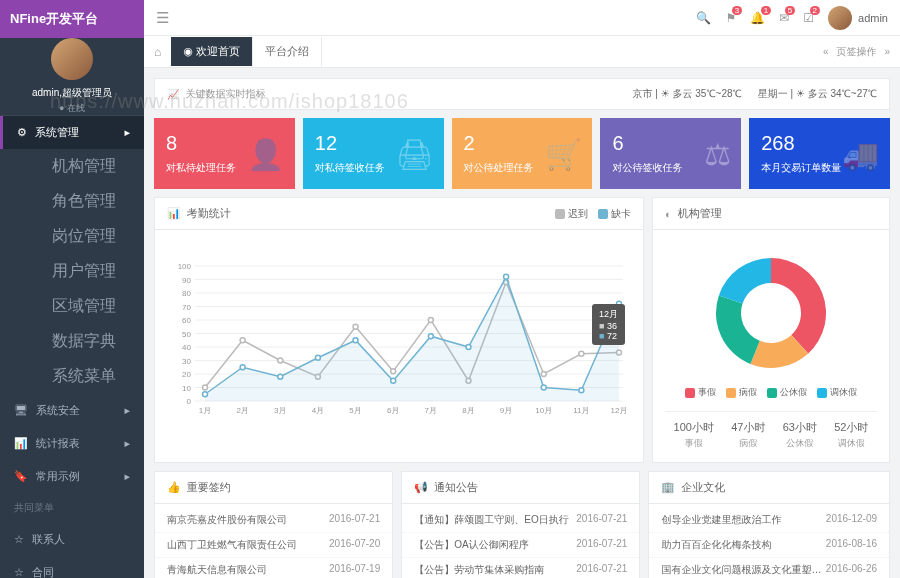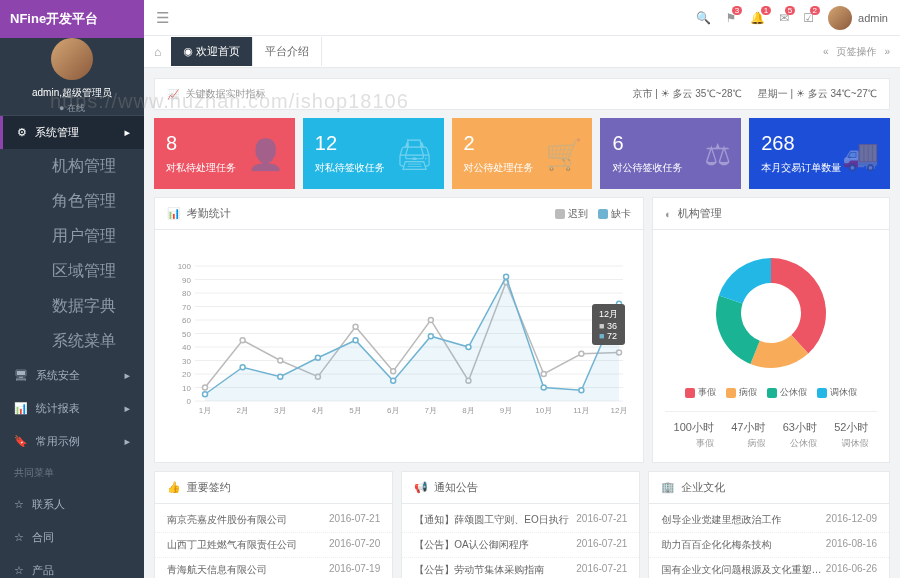--- a/index.html
+++ b/index.html
@@ -47,21 +47,21 @@
 .legend{margin-left:auto;display:flex;gap:10px;font-size:10px}
 .legend-item{display:flex;align-items:center;gap:3px}
 .legend-sw{width:10px;height:10px;border-radius:2px}
 .chart-line{flex:1.9}
 .chart-pie{flex:1}
 .line-body{padding:10px 14px;height:200px;position:relative}
 .pie-body{padding:12px;text-align:center}
 .pie-svg{margin:6px auto}
 .pie-legend{display:flex;justify-content:center;gap:10px;font-size:9px;margin-top:8px}
 .pie-stats{display:flex;justify-content:space-around;margin-top:12px;font-size:9px;color:#999;border-top:1px solid #eee;padding-top:8px}
-.pie-stat{text-align:right}
+.pie-stat{text-align:center}
 .pie-stat-v{font-size:11px;color:#666;margin-bottom:2px}
 .lists{display:flex;gap:8px}
 .list-panel{flex:1;background:#fff;border:1px solid #e7eaec}
 .list-body{padding:4px 0}
 .list-row{display:flex;padding:5px 12px;font-size:10px;color:#666;border-bottom:1px dotted #eee}
 .list-row span:first-child{flex:1;overflow:hidden;text-overflow:ellipsis;white-space:nowrap}
 .list-row span:last-child{color:#999}
 .tooltip{position:absolute;background:#555;color:#fff;padding:4px 7px;font-size:9px;border-radius:3px;right:18px;top:74px}
 .watermark{position:absolute;top:90px;left:50px;font-size:20px;color:rgba(150,150,150,0.3);z-index:100;pointer-events:none;letter-spacing:1px}
 svg{display:block}
@@ -80,20 +80,21 @@
       <div class="profile-status">● 在线</div>
     </div>
     <div class="nav" id="nav">
         <div class="nav-item active">
           <span>⚙</span>
           <span>系统管理</span>
           <span style="margin-left:auto">▸</span>
         </div>
         <div class="nav-sub">机构管理</div>
         <div class="nav-sub">角色管理</div>
+        <div class="nav-sub">岗位管理</div>
         <div class="nav-sub">用户管理</div>
         <div class="nav-sub">区域管理</div>
         <div class="nav-sub">数据字典</div>
         <div class="nav-sub">系统菜单</div>
         <div class="nav-item">
           <span>🖥</span>
           <span>系统安全</span>
           <span style="margin-left:auto">▸</span>
         </div>
         <div class="nav-item">

